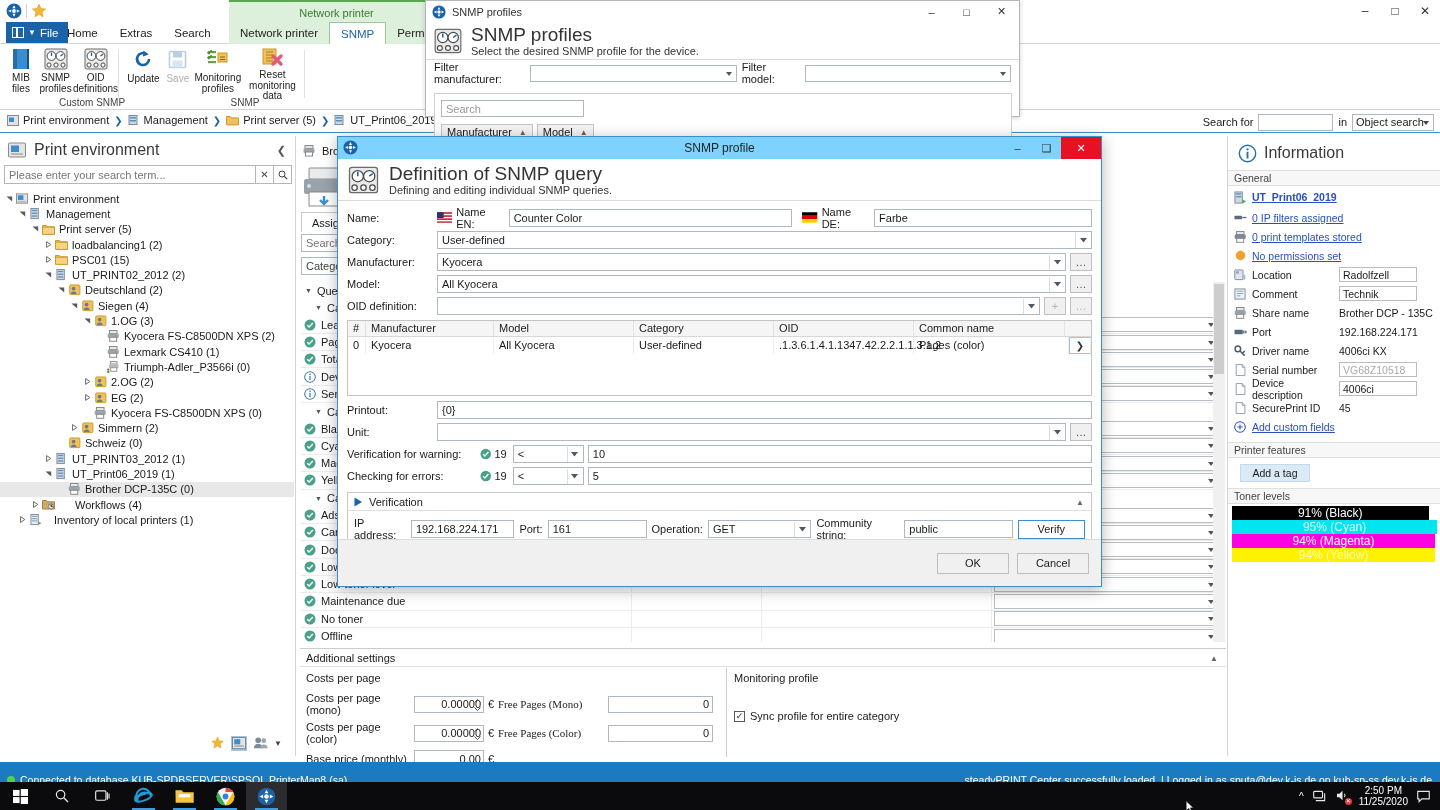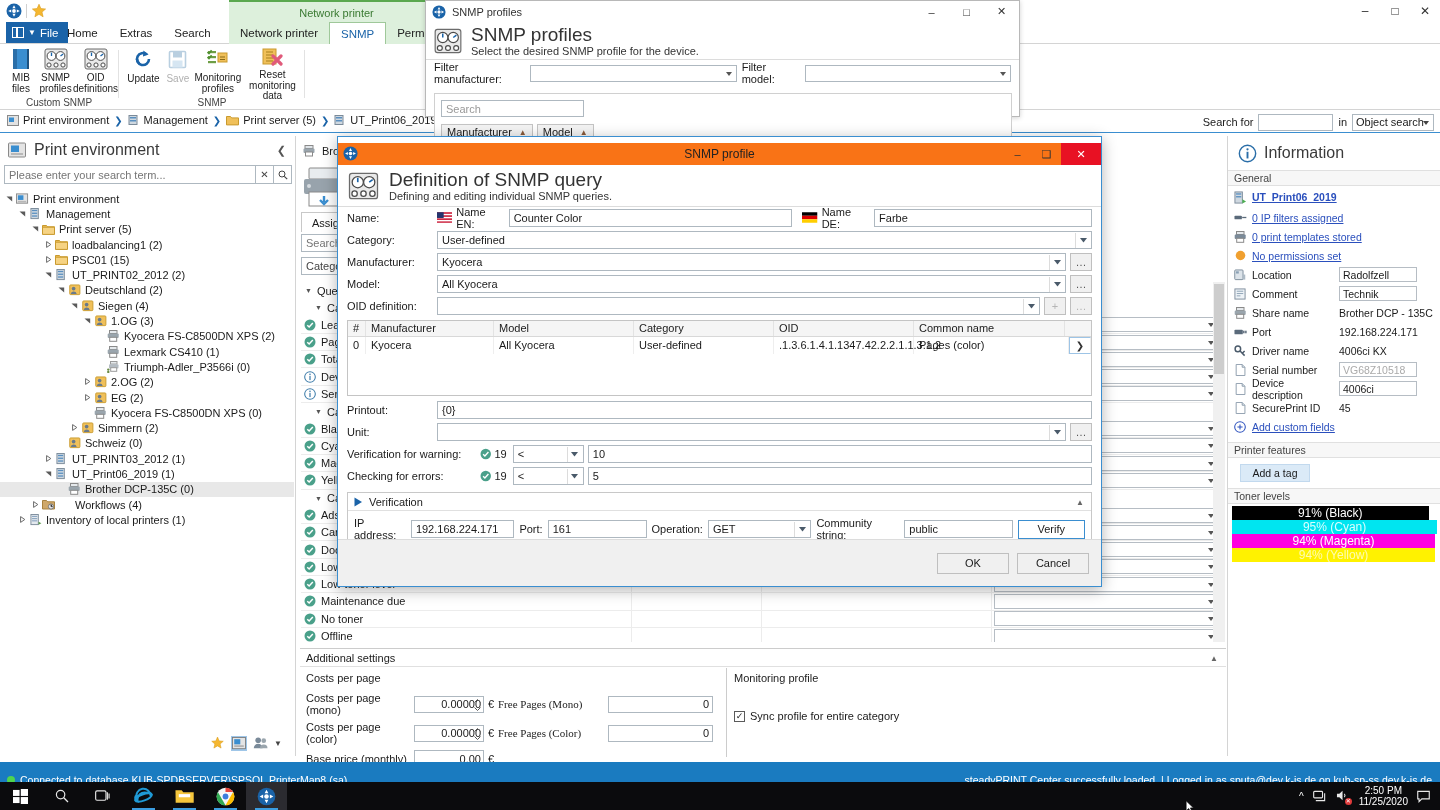--- a/index.html
+++ b/index.html
@@ -36,21 +36,21 @@
   .tab2.active { background:#fff; border-top:1px solid #9fc89a; border-left:1px solid #9fc89a;
                  border-right:1px solid #9fc89a; color:#1a63a8; }
 
   .ribbon { position:absolute; left:0; top:44px; width:1440px; height:66px; background:#fff; border-bottom:1px solid #d4d4d4; }
   .rgroup { position:absolute; top:0; height:66px; }
   .rgroup .items { display:flex; height:50px; }
   .ritem { width:auto; min-width:34px; padding:0 5px; display:flex; flex-direction:column; align-items:center;
            justify-content:flex-start; text-align:center; font-size:10px; line-height:10.5px; color:#222; }
   .ritem .ic { height:24px; display:flex; align-items:center; justify-content:center; margin-top:3px; margin-bottom:3px; }
   .ritem.dis { color:#b0b0b0; }
-  .rlabel { position:absolute; bottom:2px; width:100%; text-align:center; font-size:10px; color:#444; }
+  .rlabel { position:absolute; bottom:2px; width:100%; text-align:center; font-size:10px; color:#444;margin-left:33px; }
   .rdiv { position:absolute; top:6px; width:1px; height:48px; background:#e2e2e2; }
 
   .breadcrumb { position:absolute; left:0; top:110px; width:1015px; height:20px;
                 display:flex; align-items:center; gap:3px; padding-left:7px; font-size:11px; }
   .bc-item { display:flex; align-items:center; gap:4px; color:#1a1a1a; }
   .bc-sep { color:#1a63a8; font-size:10px; margin:0 2px; }
   .searchfor { position:absolute; right:6px; top:112px; height:20px; display:flex; align-items:center; gap:5px; font-size:11px; }
   .searchfor input { width:75px; height:17px; border:1px solid #aeb8c0; font-size:11px; padding:0 3px; }
   .searchfor .sel { width:82px; height:17px; border:1px solid #aeb8c0; background:#fff; font-size:11px;
                     display:flex; align-items:center; padding-left:3px; position:relative; }
@@ -155,21 +155,21 @@
   .wp-inner { position:absolute; left:8px; top:92px; width:578px; height:60px; border:1px solid #d0d0d0; background:#fff; }
   .wp-search { margin:6px 0 0 6px; width:143px; height:17px; border:1px solid #aeb8c0; font-size:11px;
                padding:0 4px; display:flex; align-items:center; color:#999; }
   .wp-colhd { margin:7px 0 0 6px; display:flex; gap:4px; }
   .wp-col { height:16px; border:1px solid #c4c4c4; background:#f3f3f3; display:flex; align-items:center;
             padding:0 5px; gap:7px; font-size:11px; }
 
   
   .dlg { position:absolute; left:337px; top:136px; width:765px; height:451px; background:#fff;
          border:1px solid #3a8ed0; box-shadow:0 3px 14px rgba(0,0,0,.3); }
-  .dlg-title { height:22px; display:flex; align-items:center; position:relative; background:#f97316;margin-top:6px; }
+  .dlg-title { height:22px; display:flex; align-items:center; position:relative; background:#7dd3fc; }
   .dlg-title .tt { position:absolute; left:0; right:0; text-align:center; font-size:12px; color:#222; }
   .dlg-ic { position:absolute; left:5px; top:3px; width:15px; height:15px; }
   .dlg-btns { position:absolute; right:0; top:0; display:flex; height:22px; }
   .dlg-btn { width:29px; height:22px; display:flex; align-items:center; justify-content:center; font-size:11px; color:#333; }
   .dlg-btn.close { background:#e81123; color:#fff; width:40px; }
   .dlg-hdr { height:42px; display:flex; align-items:center; gap:10px; padding-left:10px; border-bottom:1px solid #dcdcdc; }
   .dlg-h1 { font-size:19px; color:#333; line-height:21px; }
   .dlg-h2 { font-size:11px; color:#333; }
   .dlg-body { position:absolute; left:0; top:65px; width:763px; height:320px; padding:6px 9px 0 9px; }
   .frow { display:flex; align-items:center; height:19.5px; margin-bottom:2.5px; font-size:11px; }
@@ -724,21 +724,21 @@
             </svg></span>
           <span class="ticon">
             <svg width="12" height="12" viewBox="0 0 13 13">
               <rect x="1" y="0.5" width="8" height="11" fill="#e4e9ee" stroke="#7a8a99"></rect>
               <rect x="2.2" y="2" width="5.6" height="1.2" fill="#8aa5c0"></rect>
               <rect x="2.2" y="4.4" width="5.6" height="1.2" fill="#8aa5c0"></rect>
               <rect x="2.2" y="6.8" width="5.6" height="1.2" fill="#8aa5c0"></rect>
               <path d="M9.3 8.5 l3 1.6 l-3 1.6 z" fill="#5a9a4a"></path>
             </svg>
           </span>
-          <span style="padding-left:3px;">Inventory of local printers (1)</span>
+          <span style="padding-left:3px;margin-left:8px;">Inventory of local printers (1)</span>
         </div>
       </div>
     <div class="sb-bottom">
       <svg width="15" height="14" viewBox="0 0 16 16">
           <path d="M8 1.2 L9.9 5.6 L14.6 6 L11 9.1 L12.1 13.8 L8 11.3 L3.9 13.8 L5 9.1 L1.4 6 L6.1 5.6 Z" fill="#f5b731" stroke="#d99a16" stroke-width=".6"></path>
         </svg>
       <span style="background:#9fc6e8; padding:1px; display:flex;">
         <svg width="14" height="13" viewBox="0 0 16 15">
             <rect x="0.5" y="0.5" width="15" height="13" fill="#e4e4e4" stroke="#7a7a7a"></rect>
             <rect x="2.5" y="2.5" width="7" height="6" fill="#3a8ed0"></rect>

